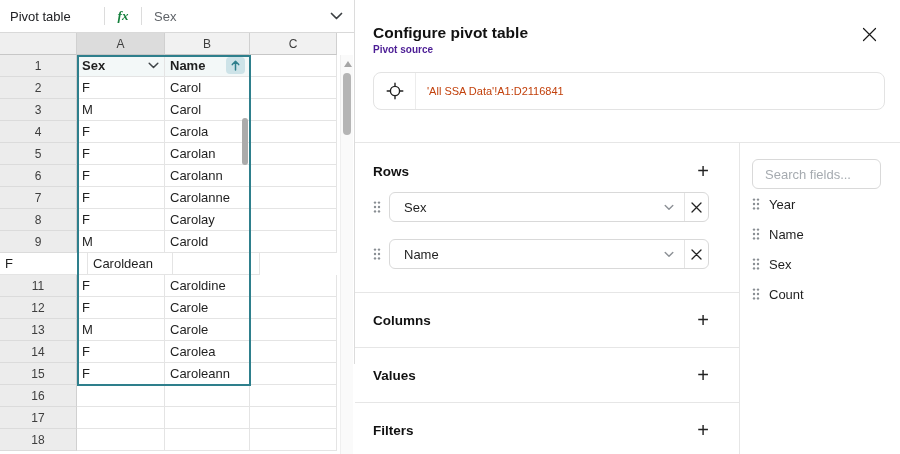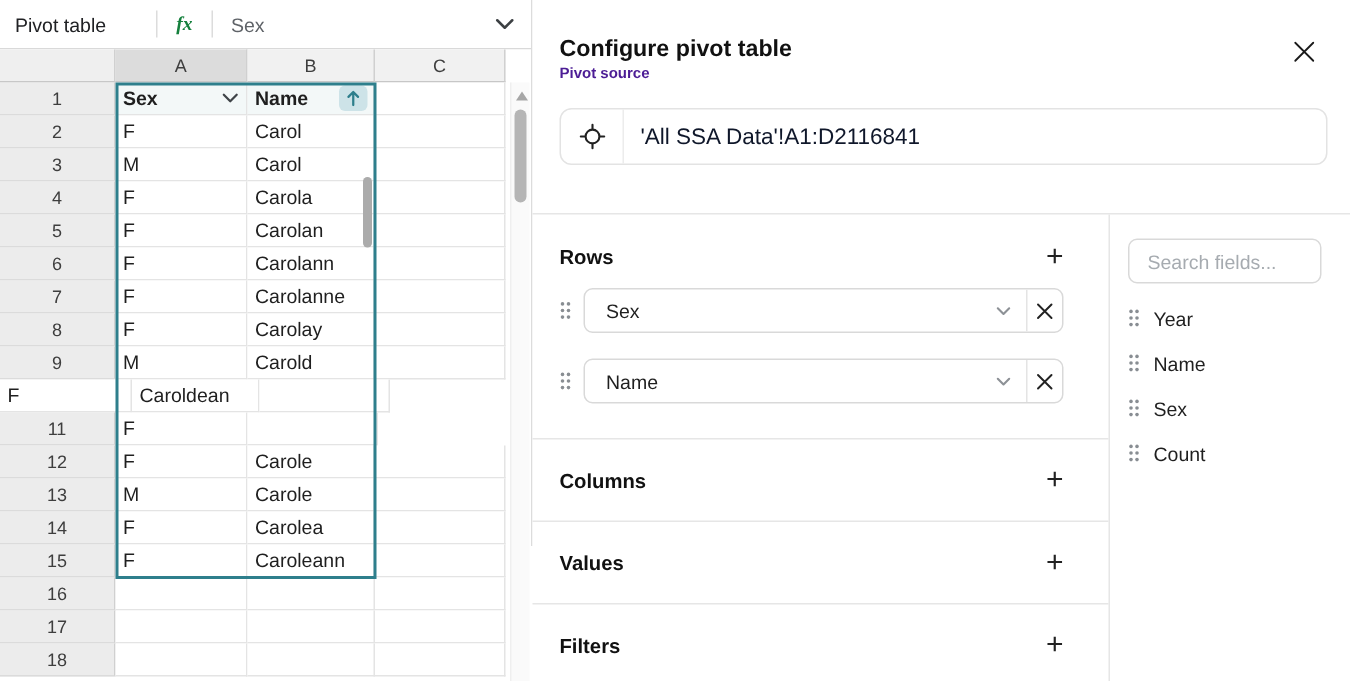--- a/index.html
+++ b/index.html
@@ -55,21 +55,21 @@
   .panel { flex:1; position:relative; background:#fff; }
   .panel-head { height:143px; border-bottom:1px solid #e6e6e6; padding-left:18px; }
   .panel-title { padding-top:24px; font-size:15.5px; font-weight:700; line-height:18px; color:#111; }
   .close-btn { position:absolute; top:25px; right:22px; width:18px; height:18px;
         display:flex; align-items:center; justify-content:center; cursor:pointer; }
   .src-label { font-size:10px; font-weight:700; line-height:15px; color:#4c1d95; }
   .src-box { margin-top:15px; margin-right:15px; height:38px; border:1px solid #e3e3e3;
         border-radius:8px; display:flex; align-items:center; background:#fff; }
   .src-icon-cell { width:42px; height:100%; border-right:1px solid #ececec;
         display:flex; align-items:center; justify-content:center; }
-  .src-value { padding-left:11px; font-size:15px; color:#0f172a; }
+  .src-value { padding-left:11px; font-size:11px; color:#c2410c; }
 
   .panel-body { display:flex; height:311px; }
   .main-col { width:385px; border-right:1px solid #e6e6e6; flex:none; }
   .rows-section { padding:0 30px 23px 18px; }
   .sec-head { display:flex; align-items:center; justify-content:space-between; }
   .rows-section .sec-head { padding-top:18px; }
   .sec-label { font-size:13.5px; font-weight:700; color:#111; }
   .add-btn { font-size:20px; font-weight:400; color:#222; line-height:20px; cursor:pointer; }
   .chip-row { display:flex; align-items:center; }
   .chip-row.first { margin-top:11px; }
@@ -81,21 +81,21 @@
   .chip-chev { margin-right:10px; display:flex; }
   .chip-x { width:24px; align-self:stretch; border-left:1px solid #e4e4e4;
         display:flex; align-items:center; justify-content:center; cursor:pointer; }
   .sec-row { height:55px; border-top:1px solid #e6e6e6; display:flex; align-items:center;
         justify-content:space-between; padding:0 30px 0 18px;gap:42px; }
 
   .fields-col { flex:1; padding:16px 18px 0 12px; }
   .search-input { width:129px; height:30px; border:1px solid #d9d9d9; border-radius:6px;
         padding-left:12px; font-size:13px; font-family:"Liberation Sans", sans-serif; color:#1f1f1f; outline:none; }
   .search-input::placeholder { color:#a6abb0; }
-  .field-item { display:flex; align-items:center; height:30px; }
+  .field-item { display:flex; height:30px; }
   .field-item.first { margin-top:8px; }
   .field-handle { margin-right:9px; display:flex; flex:none; }
   .field-label { font-size:13px; color:#1f1f1f; }
 </style>
 </head>
 <body>
 
 <div class="app">
 
   <div class="sheet-pane">
@@ -200,20 +200,21 @@
 
   <div class="srow">
     <div class="cell colA">F</div>
     <div class="cell colB">Caroldean</div>
     <div class="cell colC"></div>
   </div>
 
   <div class="srow">
     <div class="rowhead">11</div>
     <div class="cell colA">F</div>
+    <div class="cell colB">Caroldine</div>
     <div class="cell colC"></div>
   </div>
 
   <div class="srow">
     <div class="rowhead">12</div>
     <div class="cell colA">F</div>
     <div class="cell colB">Carole</div>
     <div class="cell colC"></div>
   </div>
 

